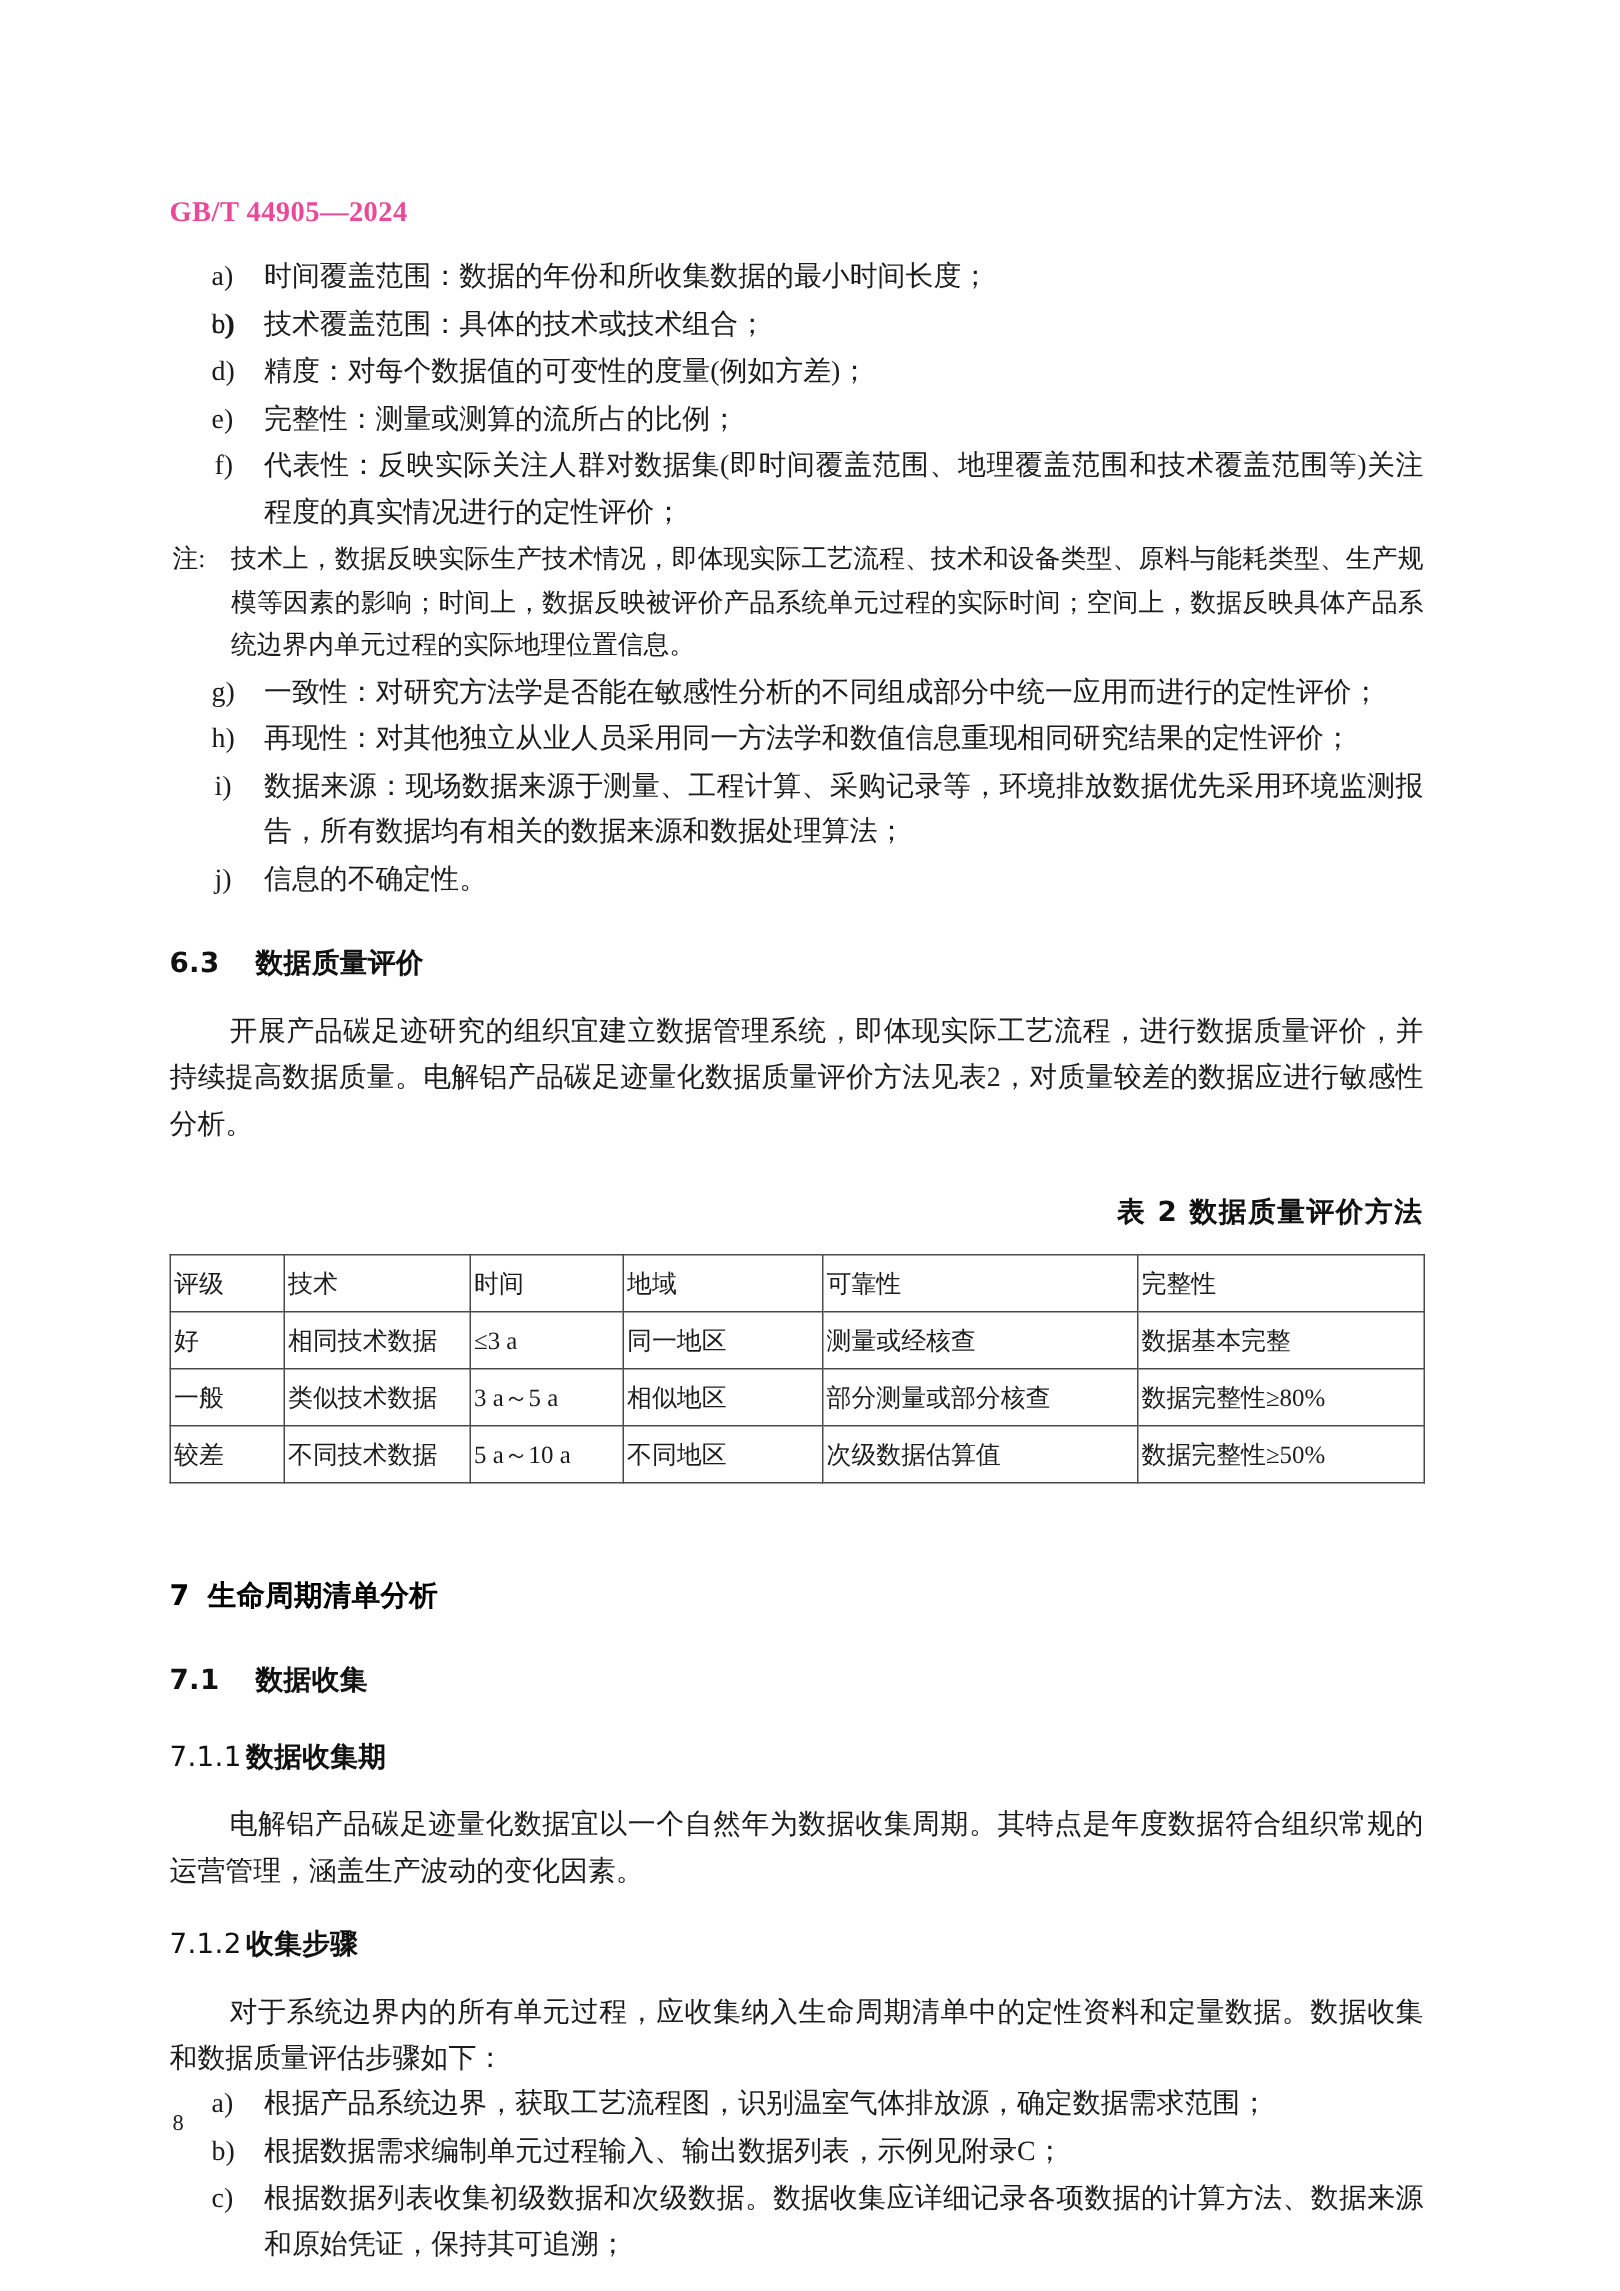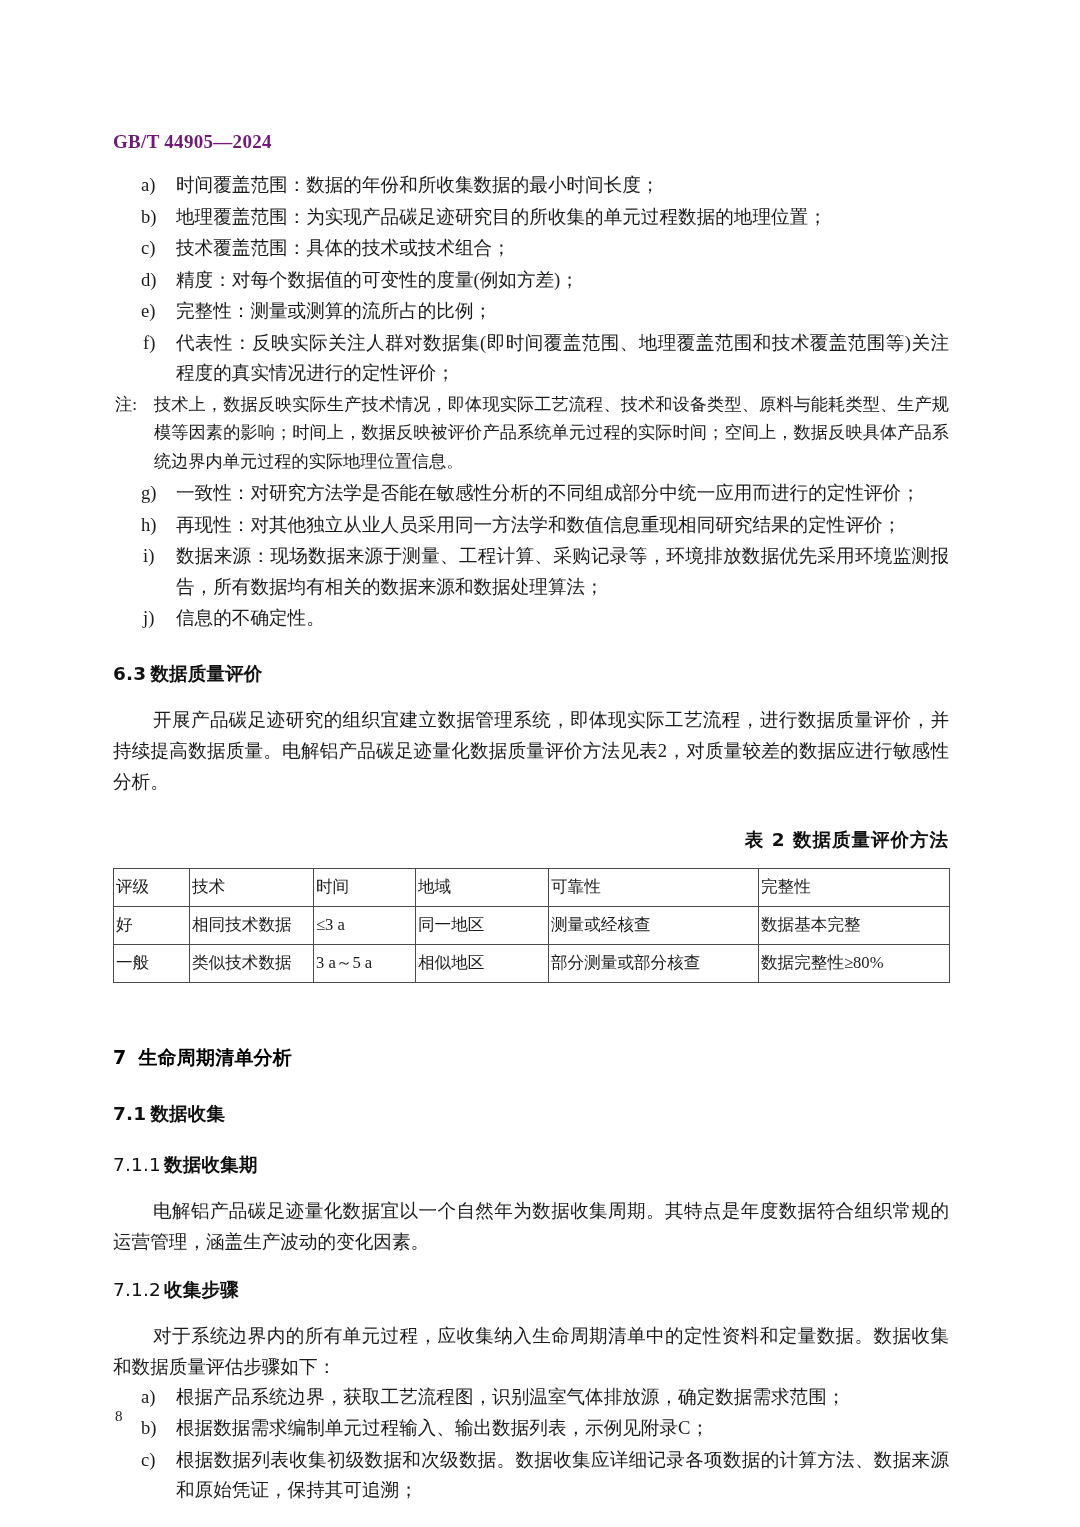--- a/index.html
+++ b/index.html
@@ -24,21 +24,21 @@
 
   
   .runhead {
     position: absolute;
     left: 113px;
     top: 131px;
     font-family: "Liberation Serif", "DejaVu Serif", serif;
     font-weight: bold;
     font-size: 19px;
     letter-spacing: 0.3px;
-    color: #701a75;
+    color: #ec4899;
   }
 
   
   .content {
     position: absolute;
     left: 113px;
     top: 170px;
     width: 836px;
   }
 
@@ -85,21 +85,21 @@
 
   
   .h2 {
     font-family: "DejaVu Sans", "Liberation Sans", sans-serif;
     font-weight: bold;
     font-size: 18.5px;
     color: #111;
     margin: 0;
     letter-spacing: 0.2px;
   }
-  .h2 .num { font-weight: bold; margin-right: 4px; }
+  .h2 .num { font-weight: bold; margin-right: 24px; }
 
   .h1 {
     font-family: "DejaVu Sans", "Liberation Sans", sans-serif;
     font-weight: bold;
     font-size: 19px;
     color: #000000;
     margin: 0;
     letter-spacing: 0.2px;
   }
   .h1 .num { font-weight: bold; margin-right: 12px; }
@@ -182,21 +182,21 @@
 
   <div class="runhead">GB/T 44905—2024</div>
 
   <div class="content">
 
     <ul class="alist">
       <li>
         <span class="mark">a)</span><span>时间覆盖范围：数据的年份和所收集数据的最小时间长度；</span>
       </li>
       <li>
-        <span class="mark">b)</span><span>地理覆盖范围：为实现产品碳足迹研究目的所收集的单元过程数据的地理位置；</span>
+        <span class="mark">b)</span>
       </li>
       <li>
         <span class="mark">c)</span><span>技术覆盖范围：具体的技术或技术组合；</span>
       </li>
       <li>
         <span class="mark">d)</span><span>精度：对每个数据值的可变性的度量(例如方差)；</span>
       </li>
       <li>
         <span class="mark">e)</span><span>完整性：测量或测算的流所占的比例；</span>
       </li>
@@ -269,20 +269,28 @@
           <td>数据基本完整</td>
         </tr>
         <tr>
           <td>一般</td>
           <td>类似技术数据</td>
           <td>3 a～5 a</td>
           <td>相似地区</td>
           <td>部分测量或部分核查</td>
           <td>数据完整性≥80%</td>
         </tr>
+        <tr>
+          <td>较差</td>
+          <td>不同技术数据</td>
+          <td>5 a～10 a</td>
+          <td>不同地区</td>
+          <td>次级数据估算值</td>
+          <td>数据完整性≥50%</td>
+        </tr>
       </tbody>
     </table>
 
     <div class="sp-40"></div>
     <div class="sp-22"></div>
 
     <div class="h1">
       <span class="num">7</span><span>生命周期清单分析</span>
     </div>
 

